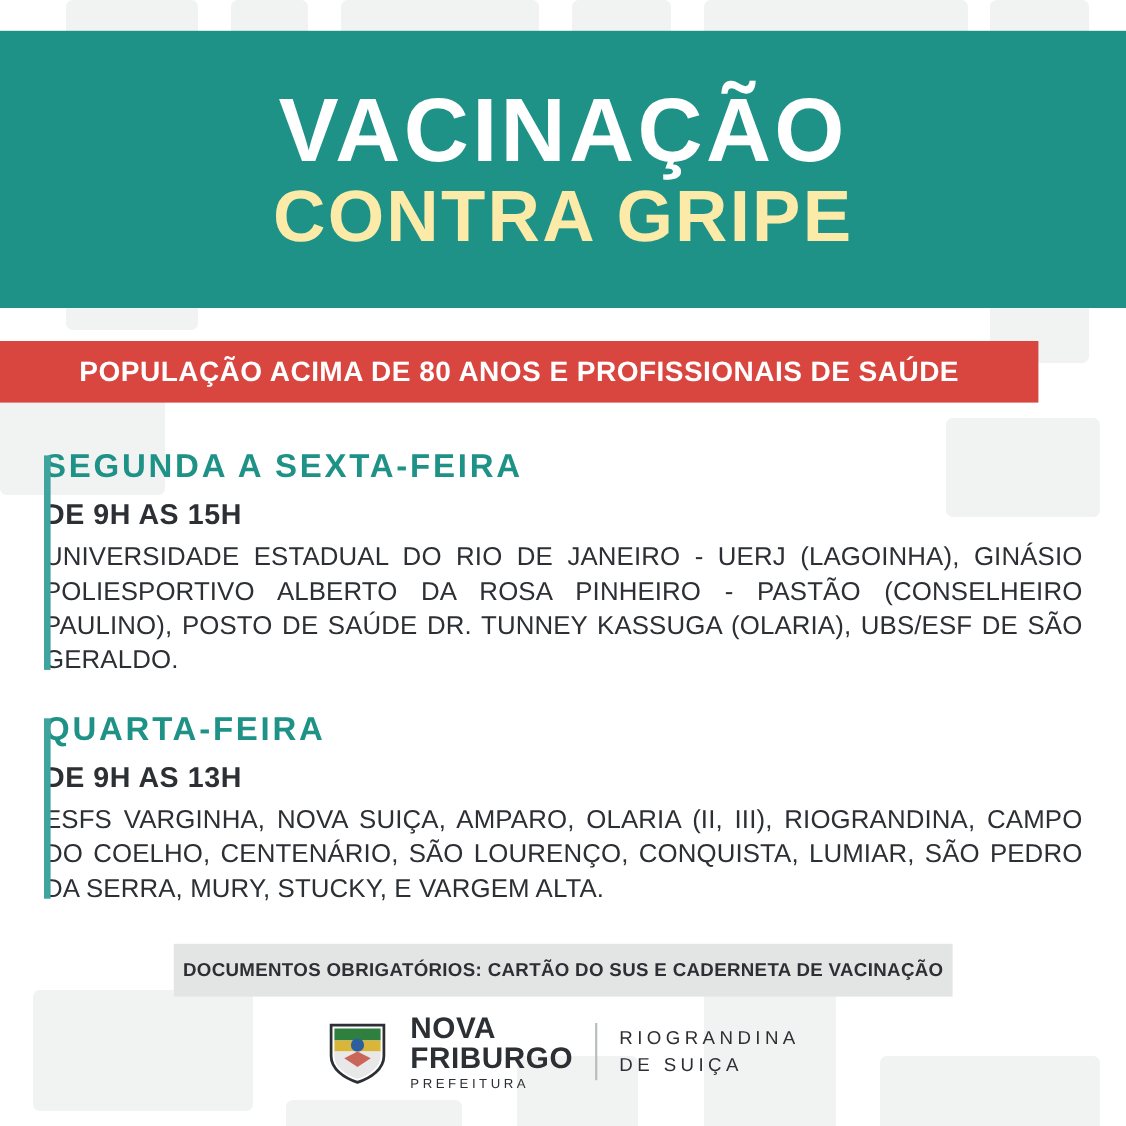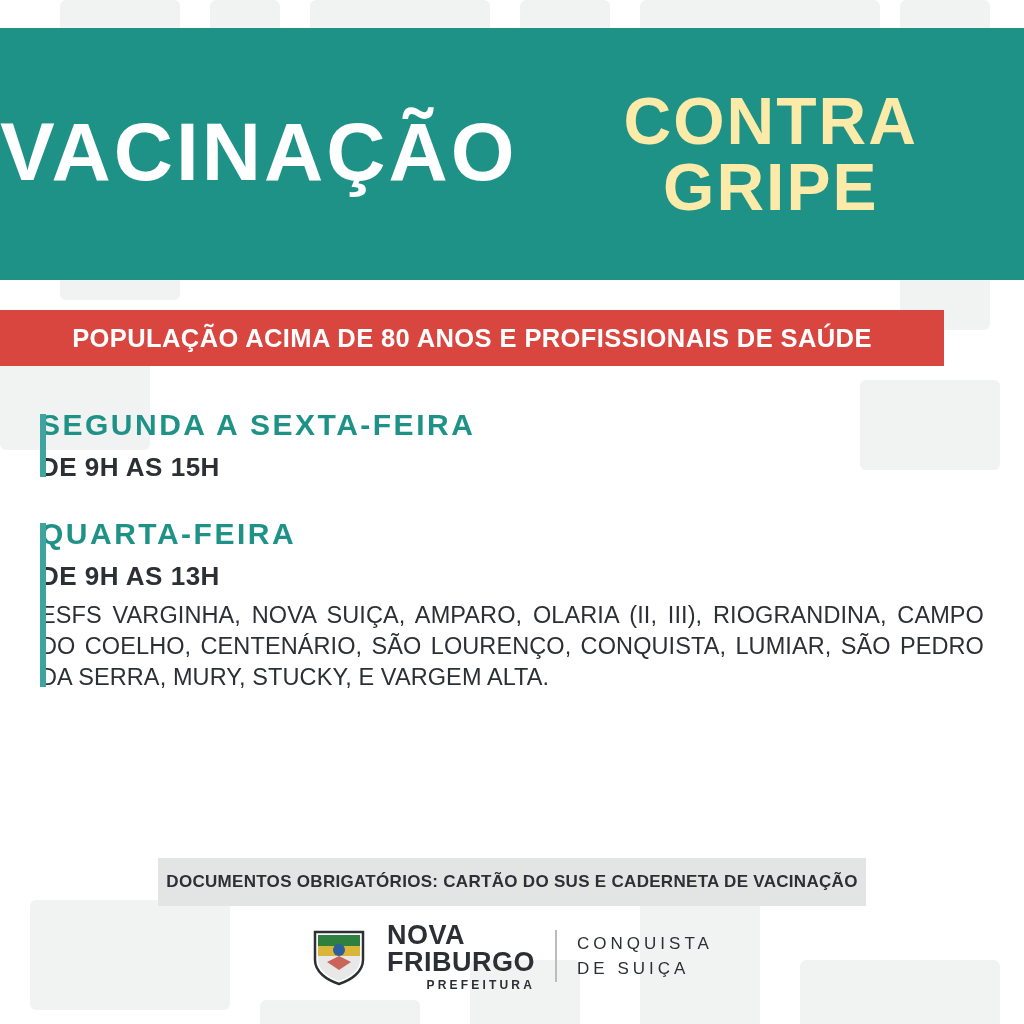--- a/index.html
+++ b/index.html
@@ -39,21 +39,21 @@
   
   .header-band {
     position: absolute;
     top: 28px;
     left: 0;
     width: 1024px;
     height: 252px;
     background: #1f9287;
     z-index: 2;
     display: flex;
-    flex-direction: row;
+    flex-direction: column;
     align-items: center;
     justify-content: center;
   }
   .title-main {
     font-size: 82px;
     font-weight: bold;
     color: #ffffff;
     letter-spacing: 3px;
     line-height: 0.98;
     text-align: center;
@@ -189,25 +189,24 @@
     letter-spacing: 0.5px;
   }
   .brand-l2 {
     font-size: 27px;
     font-weight: bold;
     color: #2c2f33;
     letter-spacing: 0.5px;
   }
   .brand-l3 {
     font-size: 12px;
-    font-weight: bold;
+    font-weight: normal;
     color: #2c2f33;
     letter-spacing: 3.2px;
     margin-top: 3px;
-    text-align: right;
   }
   .divider {
     width: 2px;
     height: 52px;
     background: #b9bdbd;
   }
   .secretaria {
     display: flex;
     flex-direction: column;
     line-height: 1.5;
@@ -251,20 +250,21 @@
 
   <div class="red-strip">
     <div class="red-strip-text">POPULAÇÃO ACIMA DE 80 ANOS E PROFISSIONAIS DE SAÚDE</div>
   </div>
 
   <div class="content">
 
     <div class="section">
       <div class="section-title">SEGUNDA A SEXTA-FEIRA</div>
       <div class="section-hours">DE 9H AS 15H</div>
+      <p class="section-body">UNIVERSIDADE ESTADUAL DO RIO DE JANEIRO - UERJ (LAGOINHA), GINÁSIO POLIESPORTIVO ALBERTO DA ROSA PINHEIRO - PASTÃO (CONSELHEIRO PAULINO), POSTO DE SAÚDE DR. TUNNEY KASSUGA (OLARIA), UBS/ESF DE SÃO GERALDO.</p>
     </div>
 
     <div class="spacer"></div>
 
     <div class="section">
       <div class="section-title">QUARTA-FEIRA</div>
       <div class="section-hours">DE 9H AS 13H</div>
       <p class="section-body">ESFS VARGINHA, NOVA SUIÇA, AMPARO, OLARIA (II, III), RIOGRANDINA, CAMPO DO COELHO, CENTENÁRIO, SÃO LOURENÇO, CONQUISTA, LUMIAR, SÃO PEDRO DA SERRA, MURY, STUCKY,  E VARGEM ALTA.</p>
     </div>
 
@@ -285,18 +285,18 @@
         <path d="M16 36 L28 30 L40 36 L28 44 Z" fill="#c0392b" opacity="0.75"></path>
       </svg>
     </div>
     <div class="brand">
       <div class="brand-l1">NOVA</div>
       <div class="brand-l2">FRIBURGO</div>
       <div class="brand-l3">PREFEITURA</div>
     </div>
     <div class="divider"></div>
     <div class="secretaria">
-      <div class="sec-l1">CONQUISTA</div>
+      <div class="sec-l1">RIOGRANDINA</div>
       <div class="sec-l2">DE SUIÇA</div>
     </div>
   </div>
 
 </div>
 
 </body></html>

